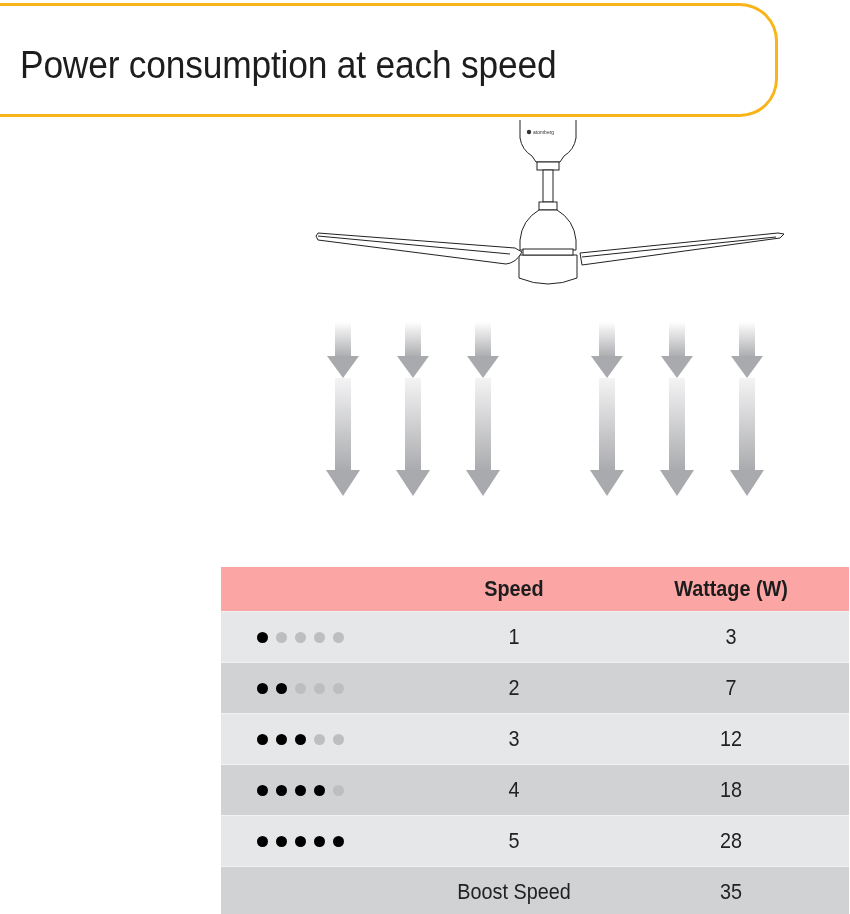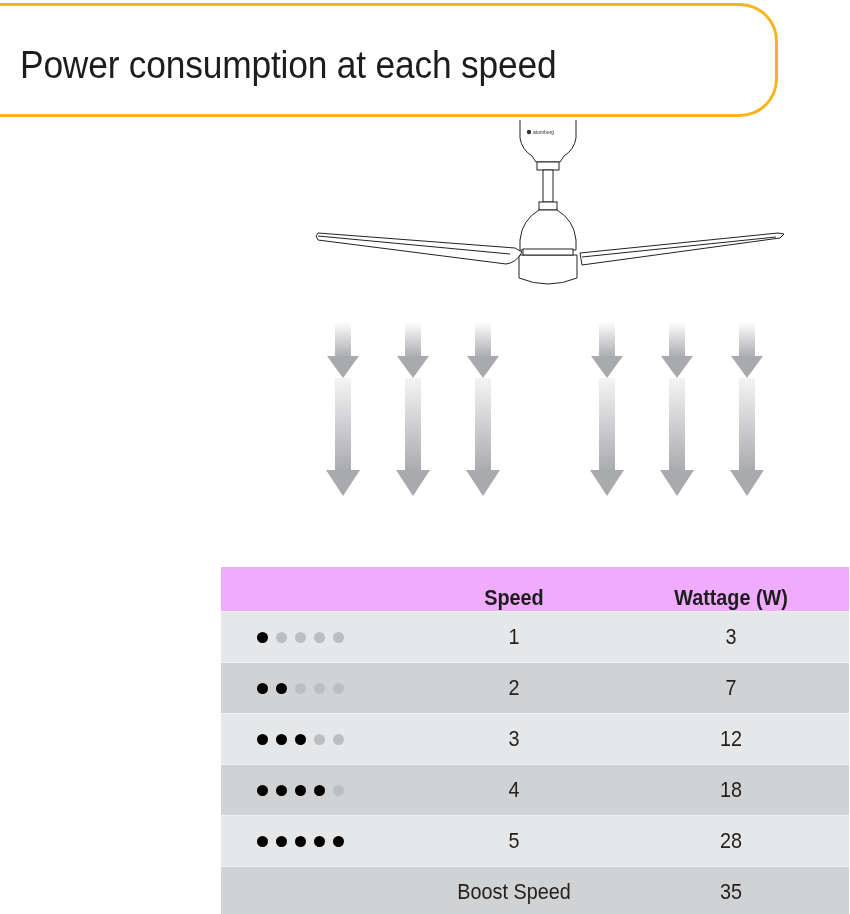--- a/index.html
+++ b/index.html
@@ -17,21 +17,21 @@
     letter-spacing: -0.2px; color: #1d1d1d; white-space: nowrap;
     transform: scaleX(0.93); transform-origin: left center;
   }
   .fan { position: absolute; left: 310px; top: 120px; width: 480px; height: 180px; }
   .brand-label { font-size: 5px; fill: #333; font-family: "Liberation Sans", sans-serif; }
   .arrow { position: absolute; top: 322px; width: 36px; height: 175px; }
   .table {
     position: absolute; left: 221px; top: 567px; width: 628px;
   }
   .thead {
-    height: 44px; background: #f0abfc; display: flex; align-items: flex-end;
+    height: 44px; background: #fca5a5; display: flex; align-items: center;
     font-size: 22px; font-weight: 700; color: #1d1d1d;
   }
   .row { height: 50px; display: flex; align-items: center; font-size: 22px; color: #222; border-top: 1px solid #f2f2f2; }
   .row.light { background: #E6E7E8; }
   .row.dark { background: #D1D2D4; }
   .c-dots { width: 175px; padding-left: 36px; box-sizing: border-box; display: flex; gap: 8px; align-items: center; }
   .c-speed { width: 236px; text-align: center; }
   .c-watt { width: 162px; text-align: center; margin-left: 18px; }
   .thead .c-speed, .thead .c-watt { transform: scaleX(0.9); }
   .row .c-speed, .row .c-watt { font-weight: 300; transform: scaleX(0.9); }

